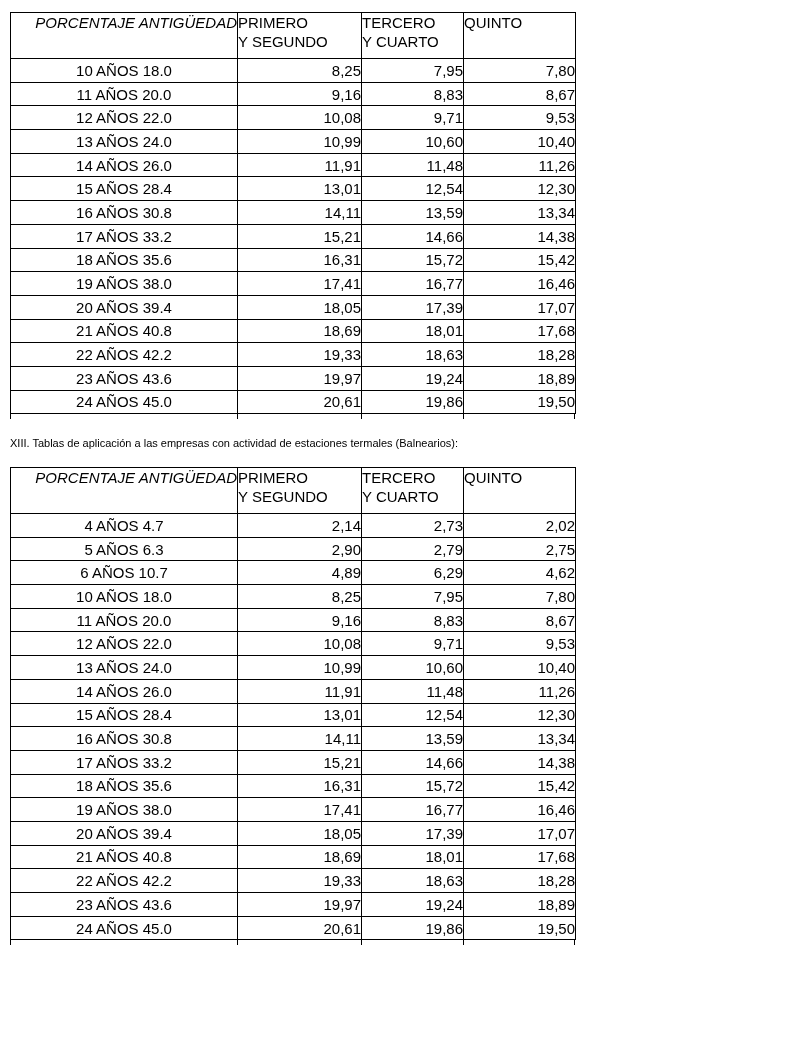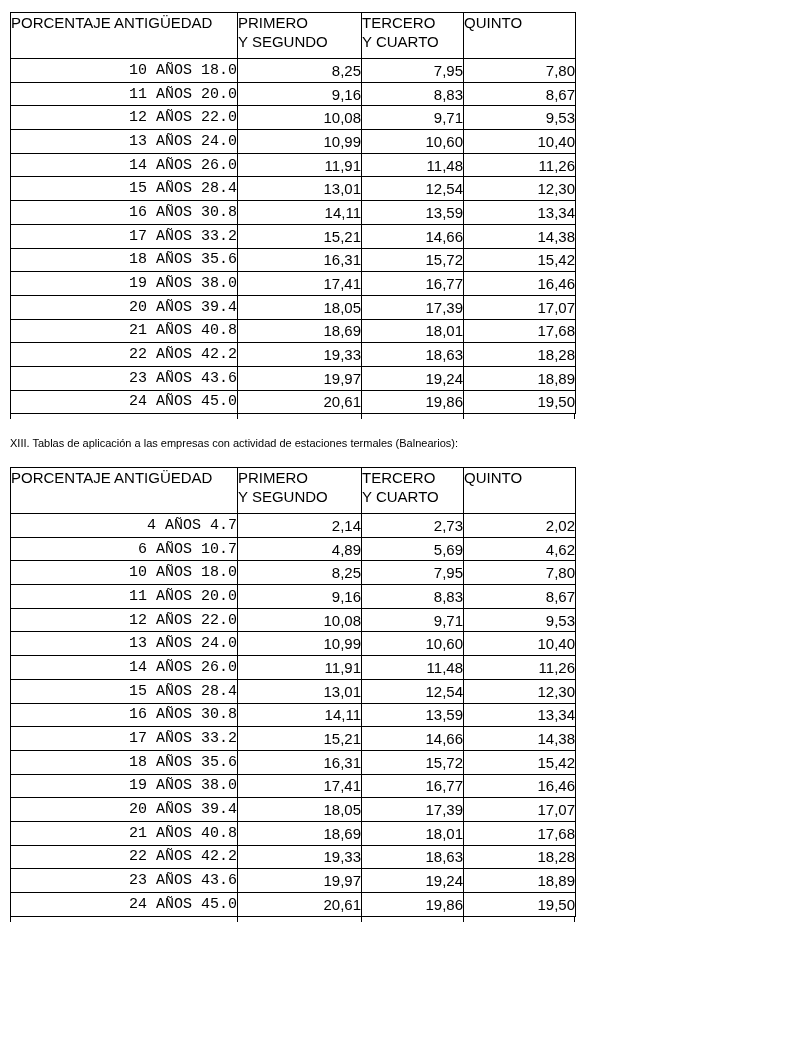--- a/index.html
+++ b/index.html
@@ -37,28 +37,28 @@
   }
   thead tr { height: 46px; }
   tr.data  { height: 23.7px; }
   th {
     vertical-align: top;
     text-align: left;
     line-height: 19px;
     padding-top: 1px;
   }
   th.left {
-    text-align: left;
-    padding-left: 2px;
-  }
-  td.label {
     text-align: right;
     padding-left: 2px;
+    font-style: italic;
+  }
+  td.label {
+    text-align: center;
+    padding-left: 2px;
     vertical-align: middle;
-    font-family: Liberation Mono, monospace;
   }
   td.num {
     text-align: right;
     padding-right: 3px;
     vertical-align: middle;
   }
   
   .stubs {
     display: flex;
     width: 565px;
@@ -235,23 +235,29 @@
       </tr>
     </thead>
     <tbody>
         <tr class="data">
           <td class="label">4 AÑOS 4.7</td>
           <td class="num">2,14</td>
           <td class="num">2,73</td>
           <td class="num">2,02</td>
         </tr>
         <tr class="data">
+          <td class="label">5 AÑOS 6.3</td>
+          <td class="num">2,90</td>
+          <td class="num">2,79</td>
+          <td class="num">2,75</td>
+        </tr>
+        <tr class="data">
           <td class="label">6 AÑOS 10.7</td>
           <td class="num">4,89</td>
-          <td class="num">5,69</td>
+          <td class="num">6,29</td>
           <td class="num">4,62</td>
         </tr>
         <tr class="data">
           <td class="label">10 AÑOS 18.0</td>
           <td class="num">8,25</td>
           <td class="num">7,95</td>
           <td class="num">7,80</td>
         </tr>
         <tr class="data">
           <td class="label">11 AÑOS 20.0</td>

